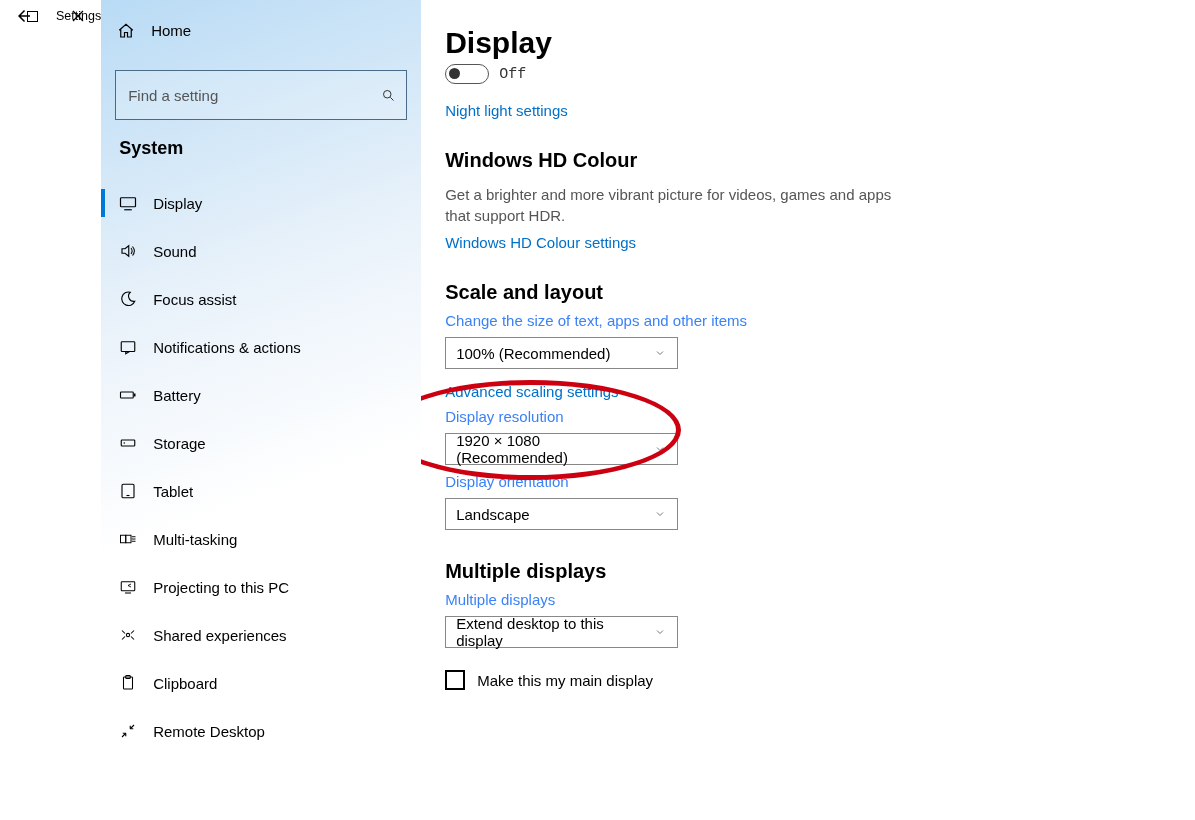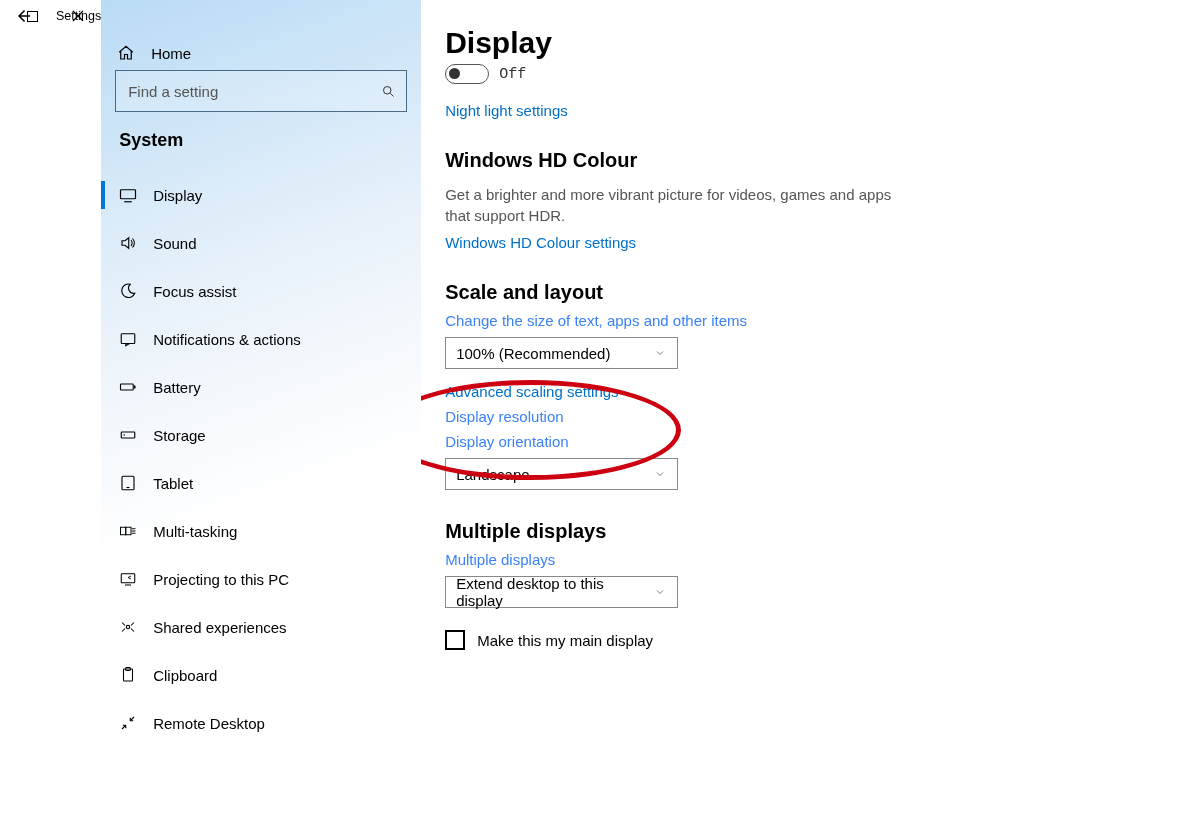--- a/index.html
+++ b/index.html
@@ -6,23 +6,23 @@
   html, body { margin: 0; padding: 0; width: 1195px; height: 820px; font-family: "Segoe UI", Arial, sans-serif; font-size: 14px; color: #000; background: #fff; overflow: hidden; }
   .window { width: 1195px; height: 820px; position: relative; display: flex; }
   .titlebar { height: 34px; display: flex; align-items: flex-start; position: relative; }
   .titlebar-left { display: flex; align-items: center; height: 32px; padding-left: 14px; gap: 22px; }
   .back-btn { width: 20px; height: 20px; display: flex; align-items: center; justify-content: center; cursor: pointer; }
   .title { font-size: 12.5px; color: #000; }
   .win-controls { position: absolute; right: 0; top: 0; display: flex; }
   .win-btn { width: 46px; height: 32px; display: flex; align-items: center; justify-content: center; cursor: pointer; }
   .body { flex: 1 1 auto; display: flex; min-height: 0; }
   .sidebar { width: 320px; padding-top: 22px; background: linear-gradient(160deg, #b9dbf5 0%, #e9f2fa 35%, #ffffff 60%, #ffffff 100%); display: flex; flex-direction: column; }
-  .home-row { display: flex; align-items: flex-end; height: 40px; gap: 16px; padding-left: 16px; cursor: pointer; }
+  .home-row { display: flex; align-items: flex-start; height: 40px; gap: 16px; padding-left: 16px; cursor: pointer; }
   .home-row .label { font-size: 15px; }
-  .searchbox { margin: 8px 14px 0 14px; height: 42px; border: 1px solid #4a6b88; background: rgba(255,255,255,0.18); display: flex; align-items: center; justify-content: space-between; padding: 0 10px; }
+  .searchbox { margin: 8px 14px 0 14px; height: 50px; border: 1px solid #4a6b88; background: rgba(255,255,255,0.18); display: flex; align-items: center; justify-content: space-between; padding: 0 10px; }
   .searchbox input { border: none; outline: none; background: transparent; font-size: 15px; width: 100%; color: #444; }
   .searchbox input::placeholder { color: #555; }
   .searchbox .srch-icon { width: 16px; height: 16px; display: flex; align-items: center; justify-content: center; }
   .group-head { font-weight: 600; font-size: 18px; padding: 18px 18px 10px 18px; }
   .nav { display: flex; flex-direction: column; margin-top: 10px; }
   .nav-item { display: flex; align-items: center; height: 48px; padding-left: 18px; gap: 16px; cursor: pointer; position: relative; font-size: 15px; }
   .nav-item .icon { width: 18px; height: 18px; display: flex; align-items: center; justify-content: center; color: #000; }
   .nav-item.active::before { content: ""; position: absolute; left: 0; top: 10px; bottom: 10px; width: 4px; background: #0078d7; }
   .main { flex: 1 1 auto; padding: 0 24px; position: relative; overflow: hidden; }
   .page-title { font-size: 30px; font-weight: 600; margin: 26px 0 4px 0; }
@@ -247,20 +247,28 @@
         <span class="chev">
             <svg width="12" height="12" viewBox="0 0 24 24">
               <path d="M6 9 L12 15 L18 9" fill="none" stroke="#555" stroke-width="1.6"></path>
             </svg>
           </span>
       </div>
 
       <a class="link" style="margin-top:14px;display:inline-block">Advanced scaling settings</a>
 
       <div class="field-label">Display resolution</div>
+      <div class="select">
+        <span>1920 × 1080 (Recommended)</span>
+        <span class="chev">
+            <svg width="12" height="12" viewBox="0 0 24 24">
+              <path d="M6 9 L12 15 L18 9" fill="none" stroke="#555" stroke-width="1.6"></path>
+            </svg>
+          </span>
+      </div>
 
       <div class="field-label">Display orientation</div>
       <div class="select">
         <span>Landscape</span>
         <span class="chev">
             <svg width="12" height="12" viewBox="0 0 24 24">
               <path d="M6 9 L12 15 L18 9" fill="none" stroke="#555" stroke-width="1.6"></path>
             </svg>
           </span>
       </div>

